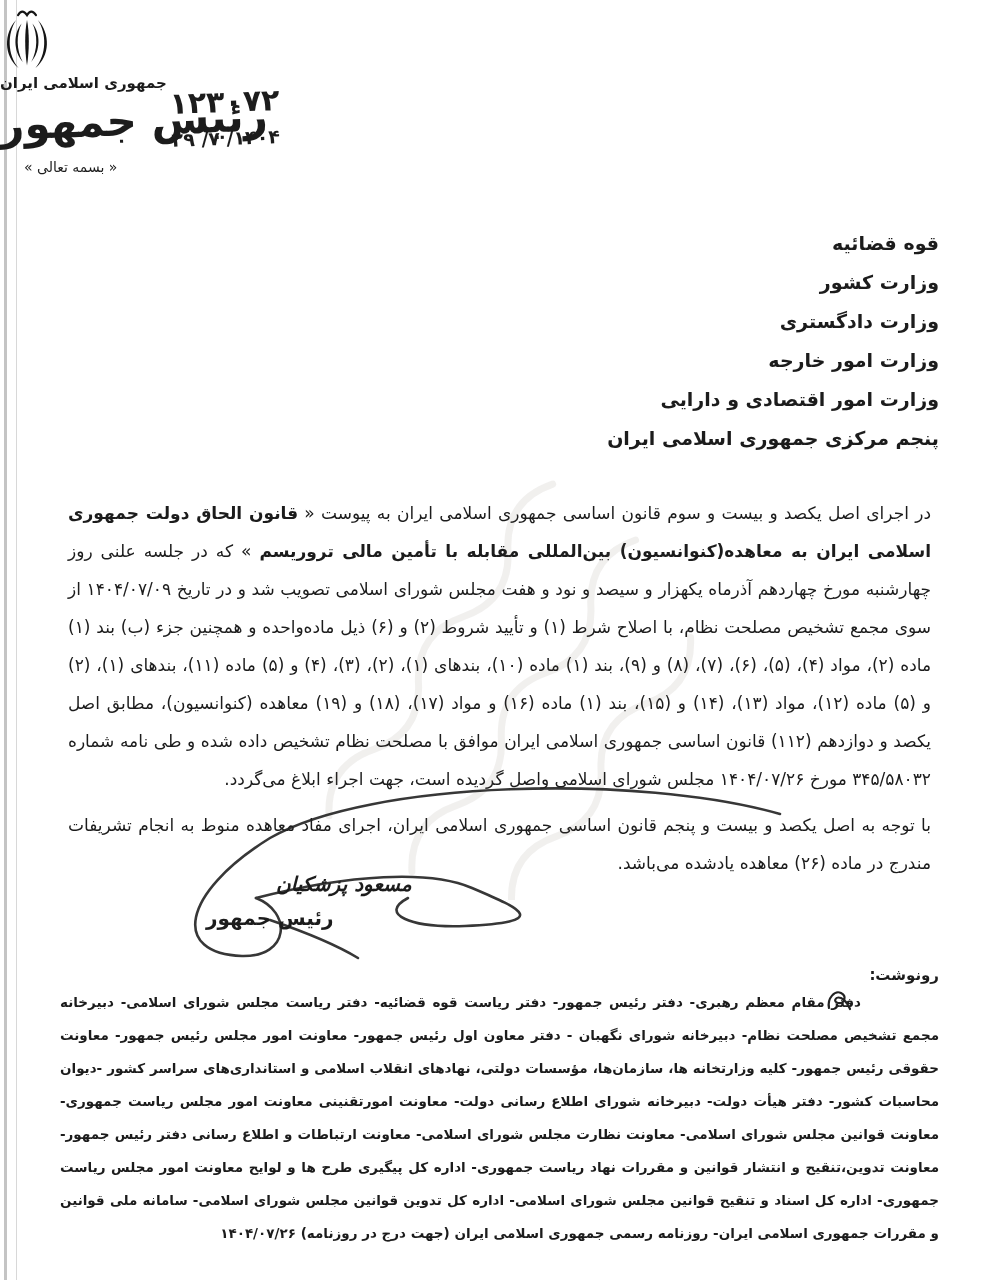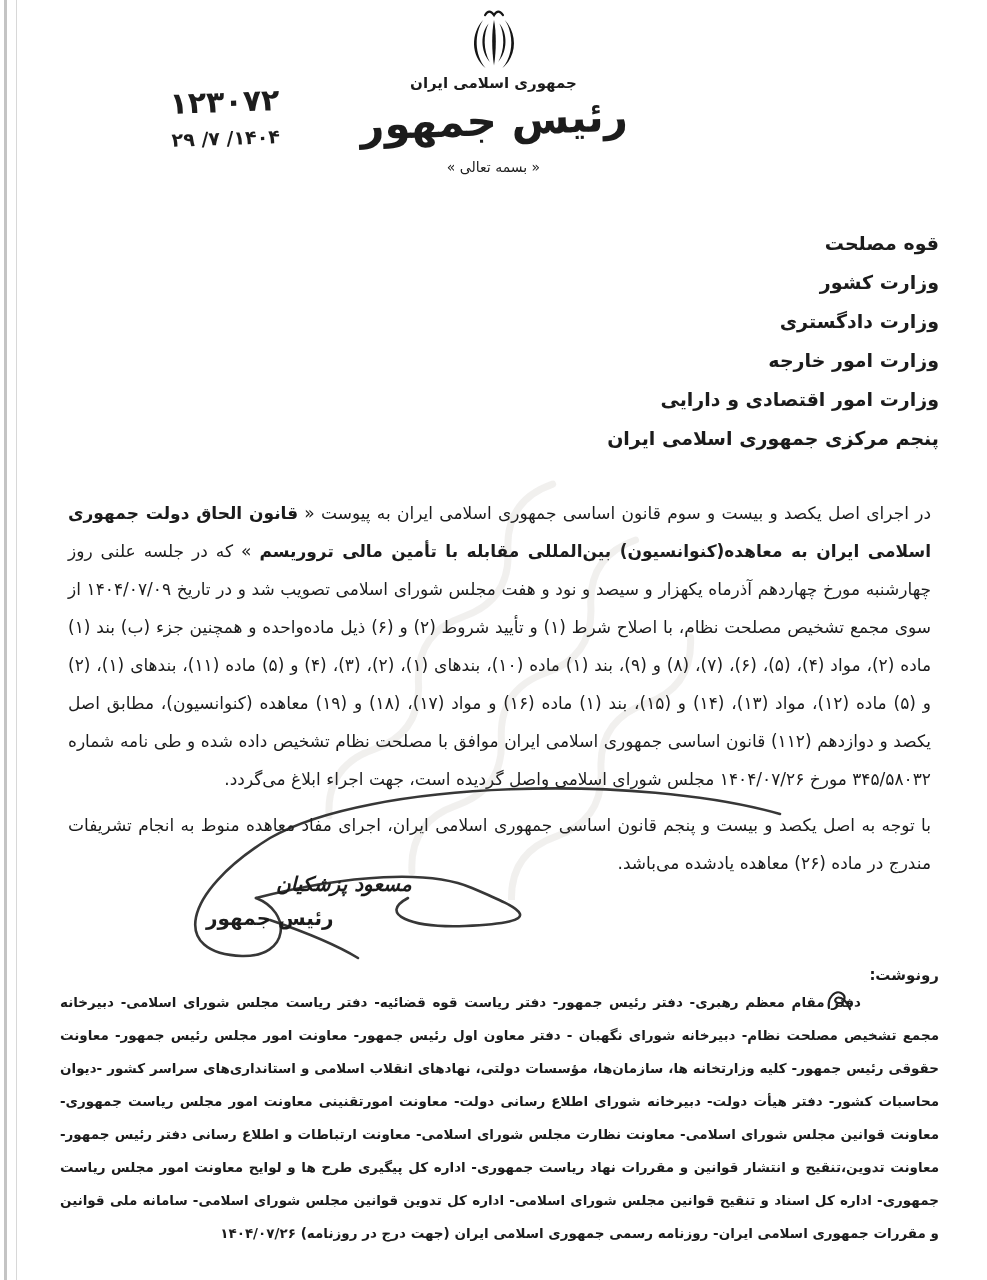--- a/index.html
+++ b/index.html
@@ -11,28 +11,28 @@
     font-family:"DejaVu Sans", sans-serif;
     color:#1c1c1c;
     direction:rtl;
   }
   
   .scan-edge{
     position:absolute;top:0;bottom:0;left:4px;width:9px;
     border-right:1px solid #d8d8d8;border-left:3px solid #c4c4c4;
   }
   
-  .header{position:absolute;top:8px;right:0;left:0;text-align:center;}
+  .header{position:absolute;top:8px;right:0;left:0;text-align:left;}
   .emblem{display:inline-block;}
   .org-line{font-size:15px;font-weight:bold;letter-spacing:1px;margin-top:2px;}
   .pres-title{
     font-size:42px;font-weight:bold;margin-top:4px;
     transform:rotate(-2deg);display:inline-block;
   }
-  .besmeleh{font-size:14px;margin-top:14px;}
+  .besmeleh{font-size:14px;margin-top:14px;padding-left:24px;}
   
   .stamp{position:absolute;top:84px;left:130px;width:190px;text-align:center;transform:rotate(-2deg);}
   .stamp-number{font-size:30px;font-weight:bold;letter-spacing:5px;}
   .stamp-date{font-size:19px;font-weight:bold;letter-spacing:2px;margin-top:8px;}
   
   .recipients{position:absolute;top:224px;right:48px;text-align:right;}
   .recipient{font-size:19px;font-weight:bold;line-height:39px;}
   
   .body-text{position:absolute;top:486px;right:48px;left:60px;}
   .body-text p{
@@ -82,21 +82,21 @@
     <div><span class="pres-title">رئیس جمهور</span></div>
     <div class="besmeleh">« بسمه تعالی »</div>
   </div>
 
   <div class="stamp">
     <div class="stamp-number">۱۲۳۰۷۲</div>
     <div class="stamp-date">۱۴۰۴/ ۷/ ۲۹</div>
   </div>
 
   <div class="recipients">
-    <div class="recipient">قوه مصلحت</div>
+    <div class="recipient">قوه قضائیه</div>
     <div class="recipient">وزارت کشور</div>
     <div class="recipient">وزارت دادگستری</div>
     <div class="recipient">وزارت امور خارجه</div>
     <div class="recipient">وزارت امور اقتصادی و دارایی</div>
     <div class="recipient">پنجم مرکزی جمهوری اسلامی ایران</div>
   </div>
 
   <div class="body-text">
     <p><span>در اجرای اصل یکصد و بیست و سوم قانون اساسی جمهوری اسلامی ایران به پیوست « </span><span class="bold">قانون الحاق دولت جمهوری اسلامی ایران به معاهده(کنوانسیون) بین‌المللی مقابله با تأمین مالی تروریسم</span><span> » که در جلسه علنی روز چهارشنبه مورخ چهاردهم آذرماه یکهزار و سیصد و نود و هفت مجلس شورای اسلامی تصویب شد و در تاریخ ۱۴۰۴/۰۷/۰۹ از سوی مجمع تشخیص مصلحت نظام، با اصلاح شرط (۱) و تأیید شروط (۲) و (۶) ذیل ماده‌واحده و همچنین جزء (ب) بند (۱) ماده (۲)، مواد (۴)، (۵)، (۶)، (۷)، (۸) و (۹)، بند (۱) ماده (۱۰)، بندهای (۱)، (۲)، (۳)، (۴) و (۵) ماده (۱۱)، بندهای (۱)، (۲) و (۵) ماده (۱۲)، مواد (۱۳)، (۱۴) و (۱۵)، بند (۱) ماده (۱۶) و مواد (۱۷)، (۱۸) و (۱۹) معاهده (کنوانسیون)، مطابق اصل یکصد و دوازدهم (۱۱۲) قانون اساسی جمهوری اسلامی ایران موافق با مصلحت نظام تشخیص داده شده و طی نامه شماره ۳۴۵/۵۸۰۳۲ مورخ ۱۴۰۴/۰۷/۲۶ مجلس شورای اسلامی واصل گردیده است، جهت اجراء ابلاغ می‌گردد.</span></p>
     <p>با توجه به اصل یکصد و بیست و پنجم قانون اساسی جمهوری اسلامی ایران، اجرای مفاد معاهده منوط به انجام تشریفات مندرج در ماده (۲۶) معاهده یادشده می‌باشد.</p>

